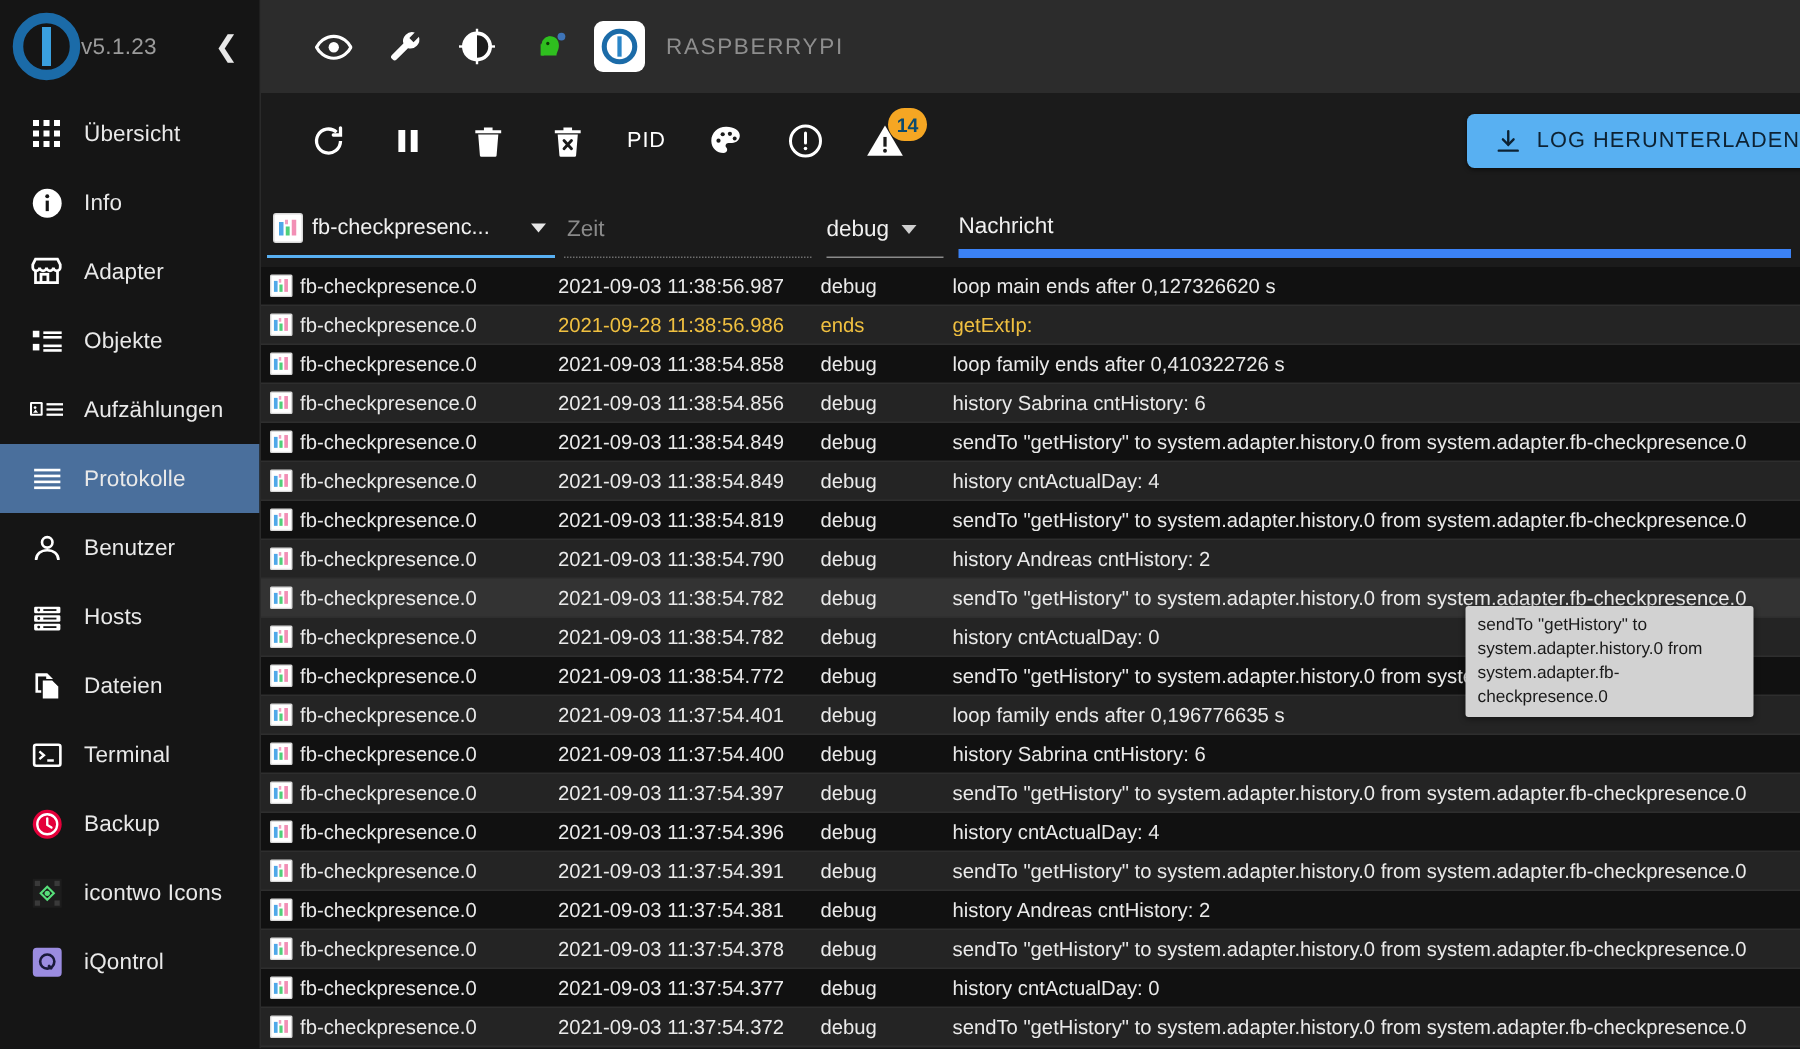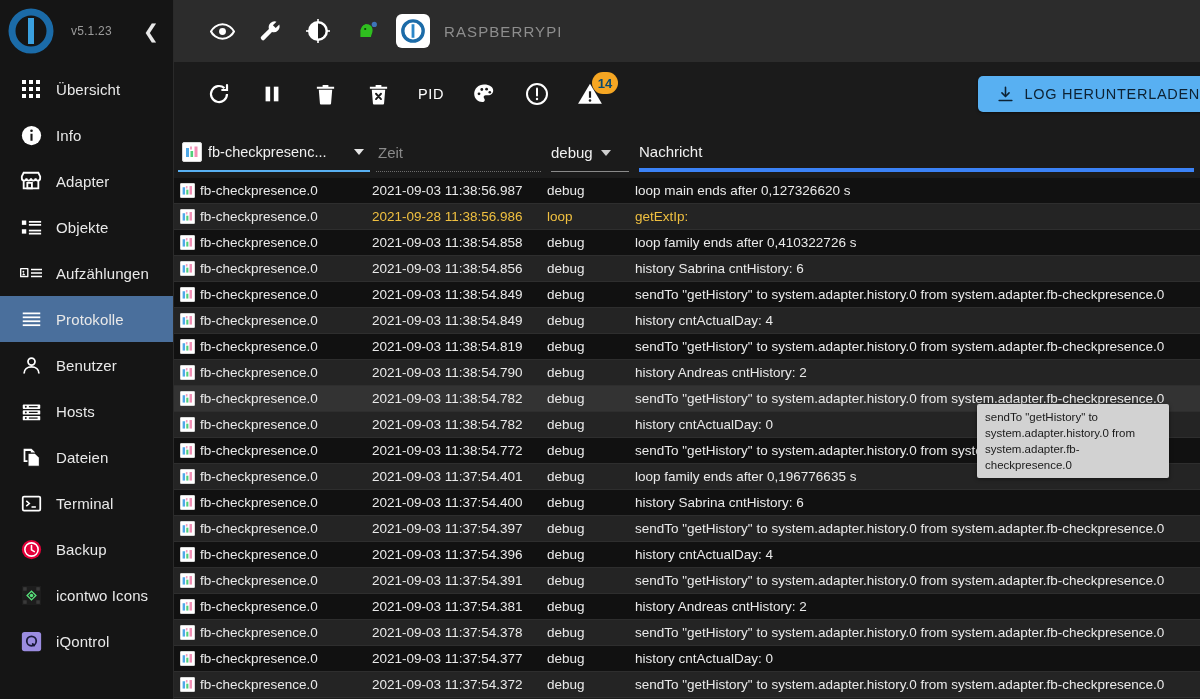--- a/index.html
+++ b/index.html
@@ -16,21 +16,21 @@
     width:174px; height:699px; background:#151515;
     flex:0 0 174px; position:relative; overflow:hidden;
     border-right:1px solid #2a2a2a;
   }
   .side-head {
     height:62px; display:flex; align-items:center; padding:0 10px 0 8px;
     position:relative;
   }
   .logo { width:46px; height:46px; flex:0 0 46px; position:relative; }
   .logo svg { display:block; }
-  .version { color:#9b9b9b; font-size:12px; margin-left:17px; letter-spacing:.2px; }
+  .version { color:#9b9b9b; font-size:15px; margin-left:0; letter-spacing:.2px; }
   .collapse {
     margin-left:auto; color:#e8e8e8; font-size:19px; line-height:1;
     width:24px; text-align:center; cursor:pointer; font-weight:400;
   }
   .side-items { padding-top:4px; }
   .side-item {
     height:46px; display:flex; align-items:center; gap:14px;
     padding-left:20px; color:#e9e9e9; font-size:15px; cursor:pointer;
     white-space:nowrap;
   }
@@ -113,21 +113,21 @@
     display:flex; align-items:center; padding-left:2px; cursor:text;
   }
   .th-sev {
     width:78px; flex:0 0 78px; height:38px; margin-left:10px;
     border-bottom:1px solid #8a8a8a; color:#f0f0f0; font-size:15px;
     display:flex; align-items:center; gap:8px; cursor:pointer;
   }
   .caret-sm { width:0;height:0;border-left:5px solid transparent;border-right:5px solid transparent;border-top:6px solid #cfcfcf; }
   .th-msg {
     flex:1 1 auto; height:38px; margin-left:10px; margin-right:6px;
-    border-bottom:4px solid #3b82f6; color:#f0f0f0; font-size:15px;
+    border-bottom:6px solid #3b82f6; color:#f0f0f0; font-size:15px;
     display:flex; align-items:center; cursor:text;
   }
 
   .tbody { position:relative; }
   .row {
     height:26px; display:flex; align-items:center;
     border-bottom:1px solid #2e2e2e; font-size:13.5px; color:#eaeaea;
     white-space:nowrap;
   }
   .row.odd  { background:#111111; }
@@ -492,21 +492,21 @@
                 <rect width="16" height="16" fill="#fff"></rect>
                 <rect x="2" y="4" width="3" height="9" fill="#4fa8e8"></rect>
                 <rect x="6.5" y="7" width="2.6" height="6" fill="#4fd07a"></rect>
                 <rect x="10.5" y="2.5" width="3" height="10.5" fill="#f28fb5"></rect>
                 <rect x="6" y="2.5" width="2" height="3" fill="#f0a0c0"></rect>
               </svg>
             </span>
             <span>fb-checkpresence.0</span>
           </div>
           <div class="c-time">2021-09-28 11:38:56.986</div>
-          <div class="c-sev">loop</div>
+          <div class="c-sev">ends</div>
           <div class="c-msg">getExtIp:</div>
         </div>
         <div class="row odd">
           <div class="c-src">
             <span class="chip-ico">
               <svg width="15" height="15" viewBox="0 0 16 16">
                 <rect width="16" height="16" fill="#fff"></rect>
                 <rect x="2" y="4" width="3" height="9" fill="#4fa8e8"></rect>
                 <rect x="6.5" y="7" width="2.6" height="6" fill="#4fd07a"></rect>
                 <rect x="10.5" y="2.5" width="3" height="10.5" fill="#f28fb5"></rect>

